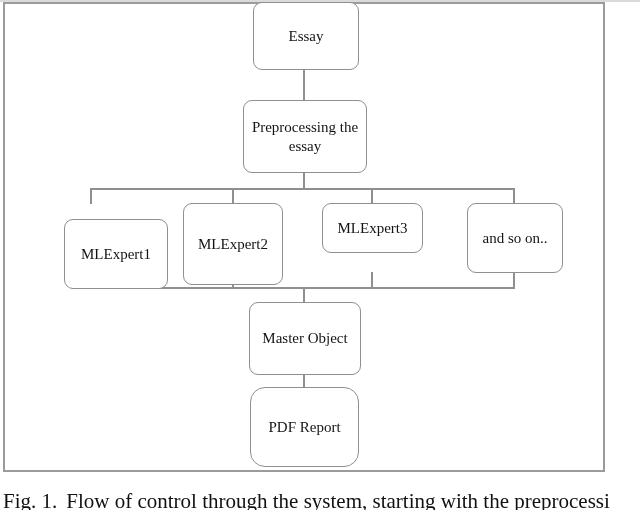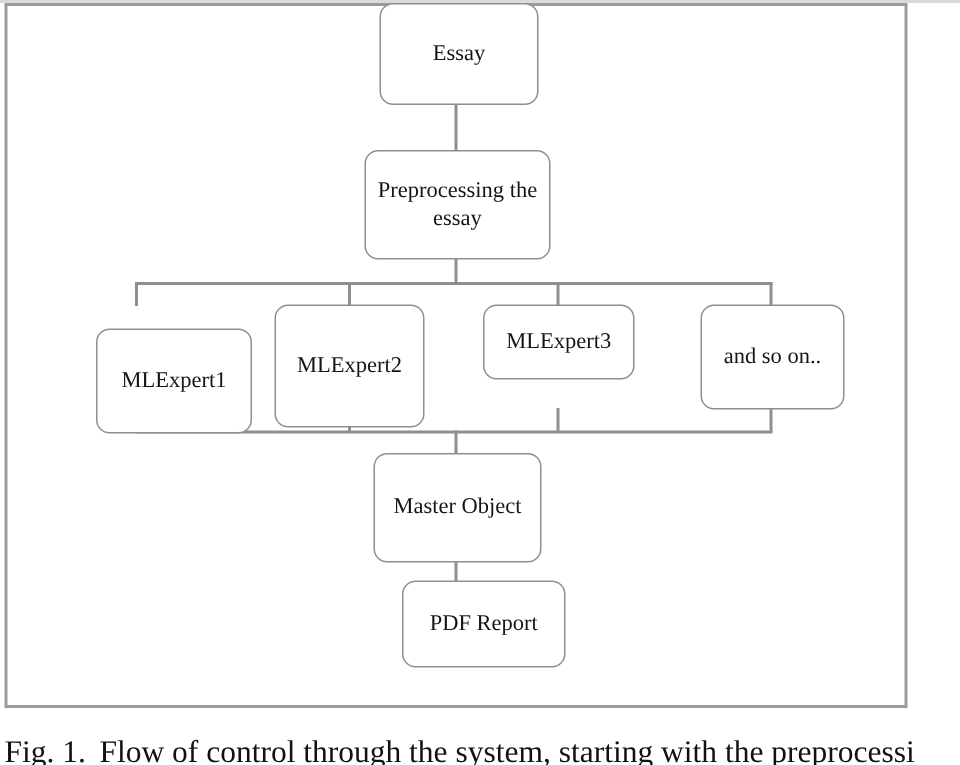--- a/index.html
+++ b/index.html
@@ -56,21 +56,21 @@
     z-index: 1;
   }
   
   .n-essay   { left: 253px; top: 2px;   width: 106px; height: 68px; }
   .n-prep    { left: 243px; top: 100px; width: 124px; height: 73px; }
   .n-ml1     { left: 48px;  top: 219px; width: 104px;  height: 70px; margin-left: 16px; }
   .n-ml2     { left: 183px; top: 203px; width: 100px; height: 82px; }
   .n-ml3     { left: 322px; top: 203px; width: 101px; height: 50px; }
   .n-more    { left: 467px; top: 203px; width: 96px;  height: 70px; }
   .n-master  { left: 249px; top: 302px; width: 112px; height: 73px; }
-  .n-pdf     { left: 268px; top: 387px; width: 109px; height: 58px; }
+  .n-pdf     { left: 250px; top: 387px; width: 109px; height: 80px; border-radius: 15px; }
   
   .c-essay-prep   { left: 303px; top: 70px;  height: 31px; }
   .c-prep-bus     { left: 303px; top: 172px; height: 17px; }
   .bus-top        { left: 90px;  top: 188px; width: 425px; }
   .s-top-1        { left: 90px;  top: 188px; height: 16px; }
   .s-top-2        { left: 232px; top: 188px; height: 16px; }
   .s-top-3        { left: 371px; top: 188px; height: 16px; }
   .s-top-4        { left: 513px; top: 188px; height: 16px; }
   .s-bot-1        { left: 90px;  top: 272px; height: 16px; }
   .s-bot-2        { left: 232px; top: 272px; height: 16px; }

